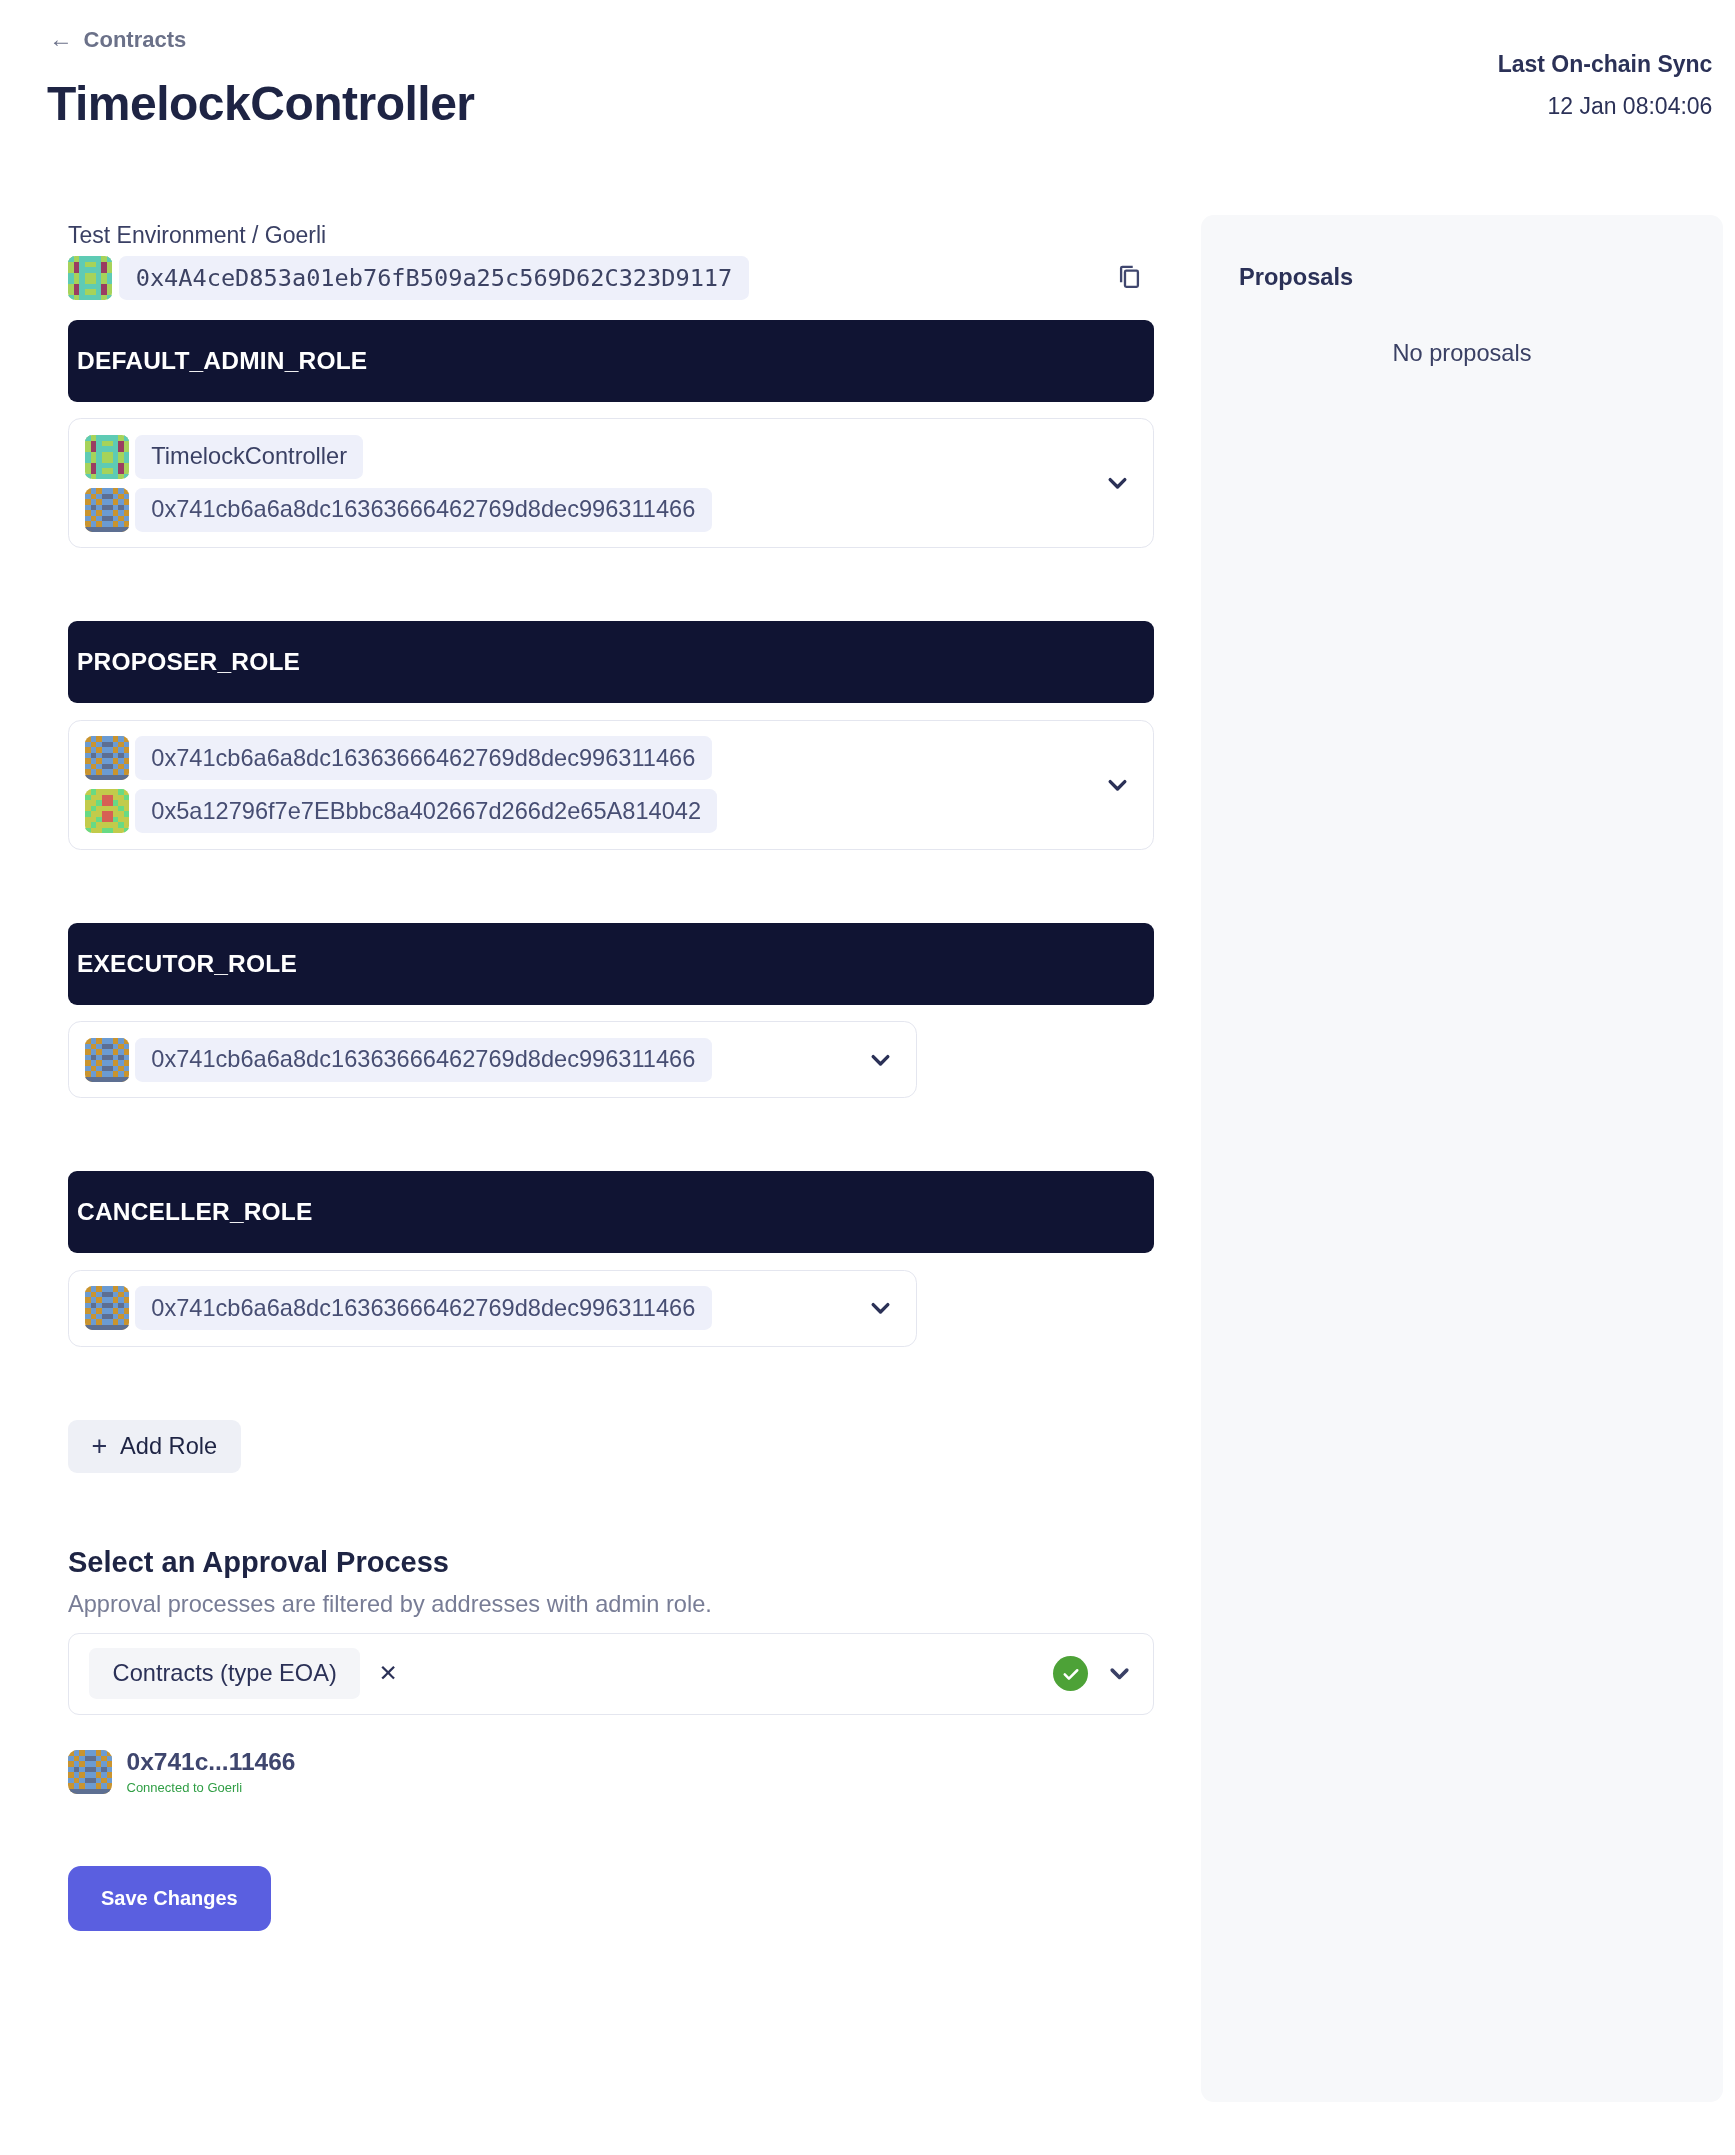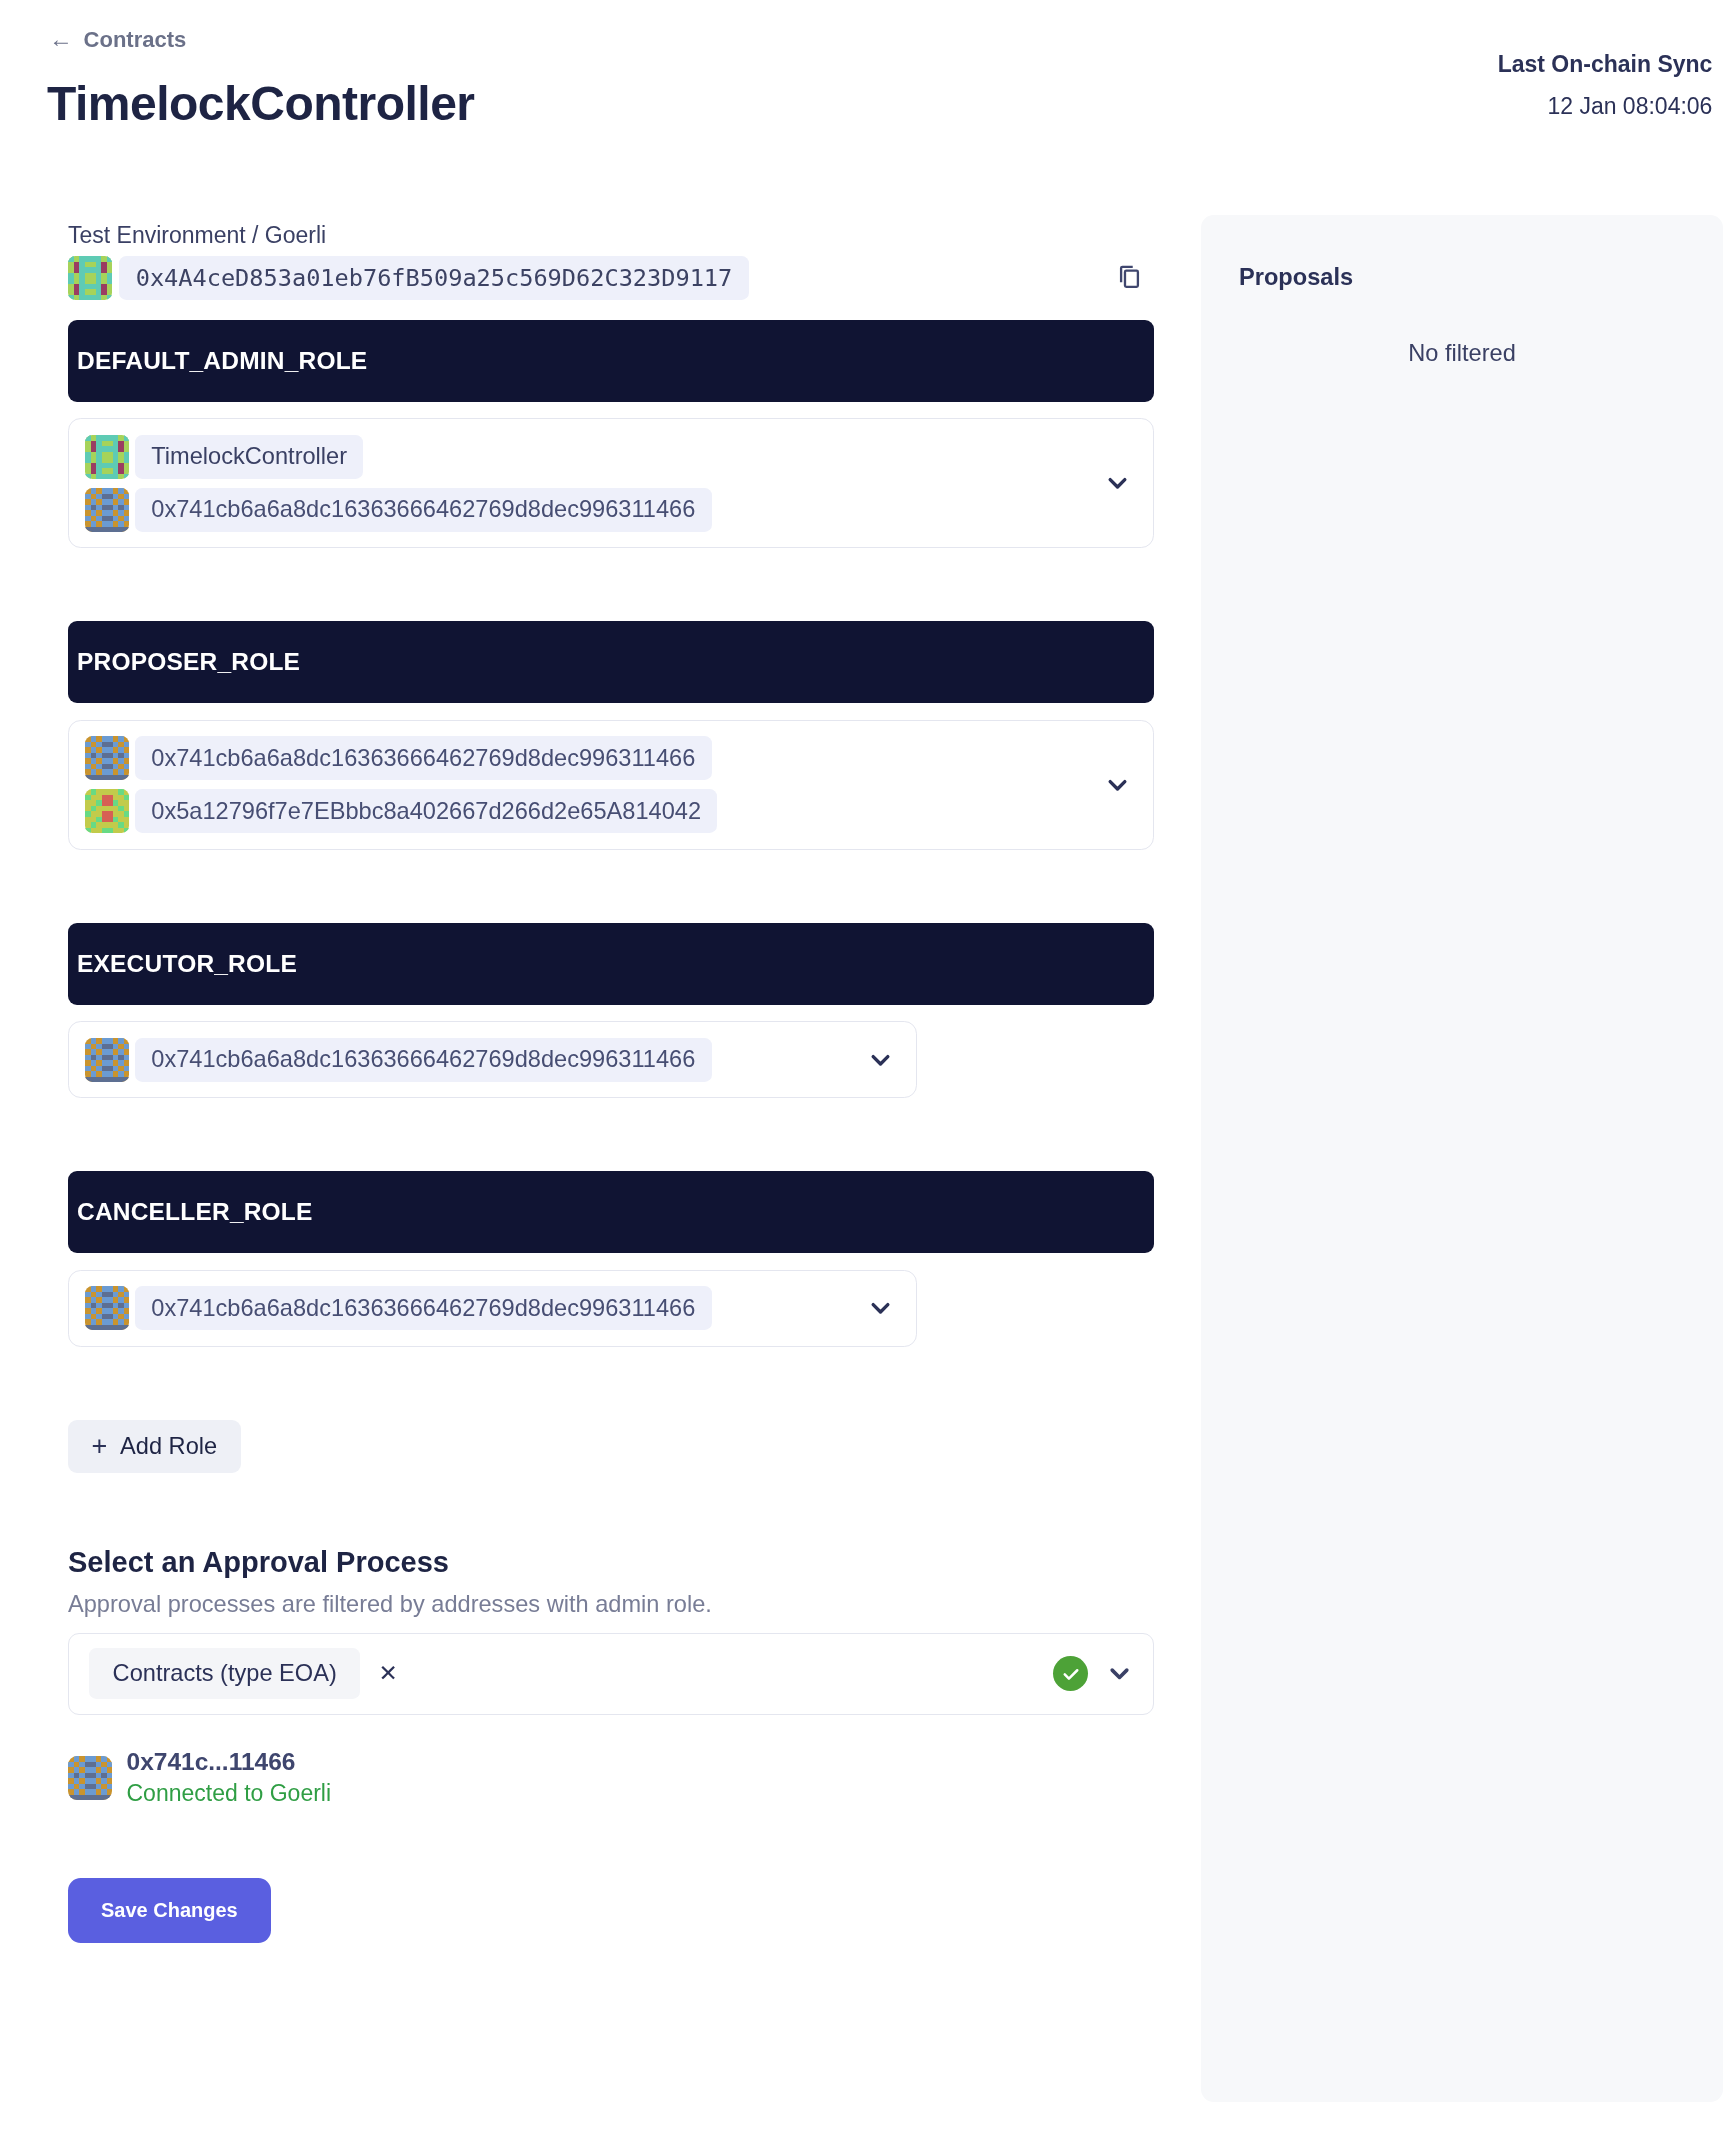--- a/index.html
+++ b/index.html
@@ -57,21 +57,21 @@
   .select-box{position:relative;margin-top:14.5px;height:82px;border:0.9px solid var(--border-light);border-radius:11px;display:flex;align-items:center;padding:0 20px;cursor:pointer;}
   .process-chip{background:#f4f5f8;border-radius:7.3px;height:51px;display:flex;align-items:center;padding:0 23.6px;font-size:23.6px;color:#2b3157;white-space:nowrap;}
   .remove-x{margin-left:18px;font-size:23px;color:#2b3157;cursor:pointer;line-height:1;}
   .select-right{margin-left:auto;display:flex;align-items:center;gap:18px;}
   .check-circle{width:35px;height:35px;border-radius:50%;background:var(--success-green);display:flex;align-items:center;justify-content:center;color:#fff;}
   .sel-chevron{color:#3a4166;display:flex;}
   
   .connected{margin-top:33px;display:flex;justify-content:flex-start;align-items:center;gap:14.5px;}
   .connected .identicon{border-radius:9px;}
   .conn-addr{font-size:24.5px;font-weight:700;color:#3f466e;}
-  .conn-status{margin-top:4.5px;font-size:23px;color:var(--connected-green);}
+  .conn-status{margin-top:4.5px;font-size:13px;color:var(--connected-green);}
   
   .save-btn{margin-top:71px;display:inline-block;background:var(--accent-indigo);color:#ffffff;border:none;border-radius:12.7px;height:65px;line-height:65px;padding:0 33px;font-size:20px;font-weight:700;font-family:inherit;cursor:pointer;}
   
   .sidebar{position:absolute;left:1201px;top:215px;width:522px;height:1887px;background:var(--panel-bg);border-radius:12.7px;}
   .sidebar-heading{padding:49px 0 0 38px;font-size:23.6px;font-weight:700;color:#2b3157;}
   .sidebar-empty{margin-top:49px;text-align:center;font-size:23.6px;color:#3a4064;}
 </style>
 </head>
 <body>
 
@@ -582,17 +582,17 @@
         <div class="conn-addr">0x741c...11466</div>
         <div class="conn-status">Connected to Goerli</div>
       </span>
     </div>
 
     <button class="save-btn">Save Changes</button>
   </div>
 
   <aside class="sidebar">
     <div class="sidebar-heading">Proposals</div>
-    <div class="sidebar-empty">No filtered</div>
+    <div class="sidebar-empty">No proposals</div>
   </aside>
 
 </div>
 
 
 </body></html>

